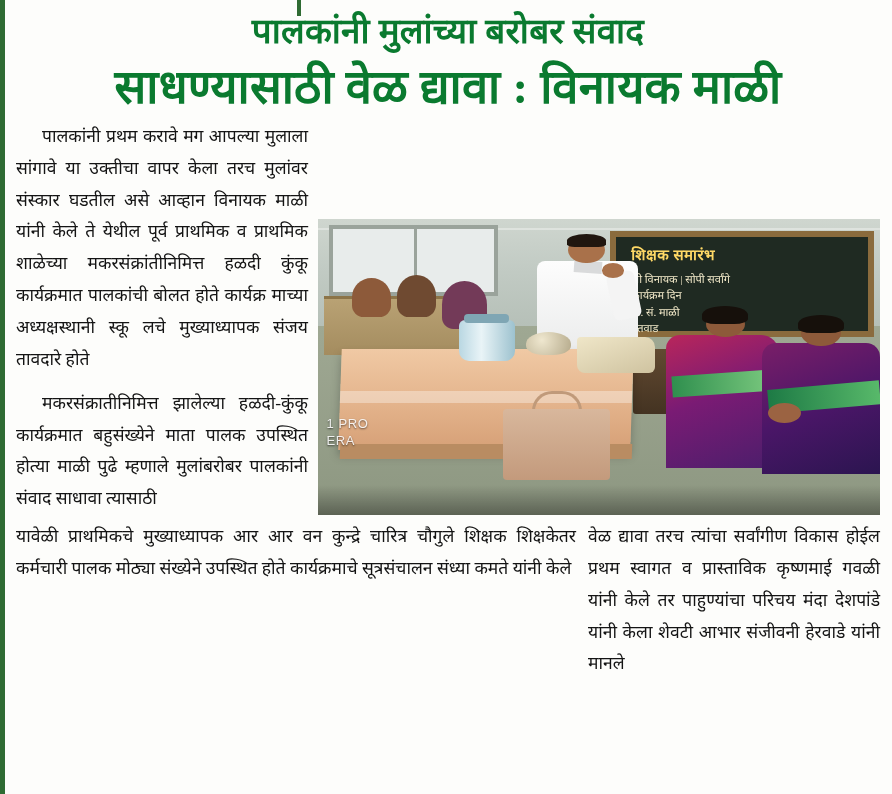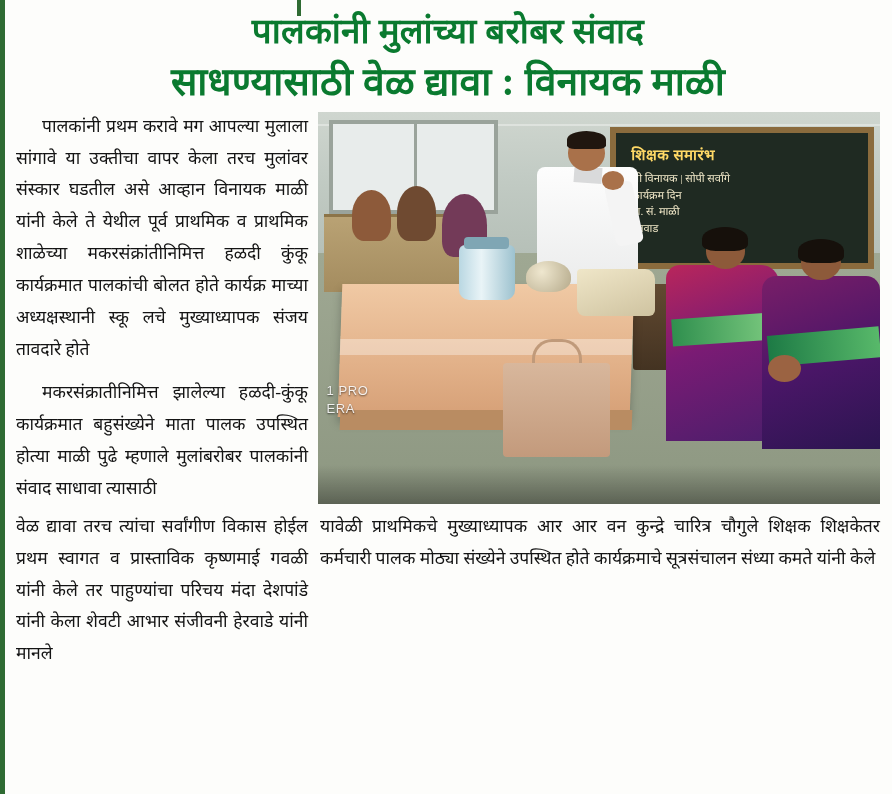--- a/index.html
+++ b/index.html
@@ -47,58 +47,58 @@
   .headline {
     color: #0a7a2f;
     font-family: "Liberation Serif", serif;
     font-weight: bold;
     text-align: center;
     line-height: 1.28;
     letter-spacing: 0.2px;
     padding: 0 6px;
   }
   .headline .l1 { display: block; font-size: 35px; }
-  .headline .l2 { display: block; font-size: 39px; margin-top: 2px; text-align: center; }
+  .headline .l2 { display: block; font-size: 47px; margin-top: 2px; text-align: center; }
 
   
   .byline {
     margin-top: 10px;
     margin-left: 50px;
     font-size: 16.5px;
     font-weight: bold;
     color: #111;
     letter-spacing: 0.3px;
   }
 
   
   .top-region {
     margin-top: 4px;
     display: flex;
     gap: 10px;
-    align-items: center;
+    align-items: flex-end;
   }
   .col-left {
     width: 292px;
     flex: 0 0 292px;
   }
   .col-left p {
     margin: 0;
     font-size: 17.5px;
     line-height: 1.82;
     color: #141414;
     text-align: justify;
     text-justify: inter-word;
   }
   .col-left p.indent { text-indent: 26px; }
   .col-left p + p { margin-top: 12px; }
 
   .photo-wrap {
     flex: 1 1 auto;
     position: relative;
-    height: 392px;
+    height: 296px;
     overflow: hidden;
     background: #4d7c0f;
   }
 
   
   .ph { position: absolute; }
 
   .wall-top {
     left: 0; right: 0; top: 0; height: 36%;
     background: linear-gradient(180deg, #cfd6cf 0%, #c2cbc4 45%, #b6c0b8 100%);
@@ -417,22 +417,22 @@
         <div class="ph bag"></div>
 
         <div class="ph floor-shadow"></div>
 
         <div class="ph cam-watermark" style="white-space: pre-line;">1 PRO
 ERA</div>
       </div>
     </div>
 
     <div class="bottom-region">
+      <div class="bcol">
+        <p>यावेळी प्राथमिकचे मुख्याध्यापक आर आर वन कुन्द्रे चारित्र चौगुले शिक्षक शिक्षकेतर कर्मचारी पालक मोठ्या संख्येने उपस्थित होते कार्यक्रमाचे सूत्रसंचालन संध्या कमते यांनी केले</p>
+      </div>
       <div class="bcol first">
         <p>वेळ द्यावा तरच त्यांचा सर्वांगीण विकास होईल प्रथम स्वागत व प्रास्ताविक कृष्णमाई गवळी यांनी केले तर पाहुण्यांचा परिचय मंदा देशपांडे यांनी केला शेवटी आभार संजीवनी हेरवाडे यांनी मानले</p>
       </div>
-      <div class="bcol">
-        <p>यावेळी प्राथमिकचे मुख्याध्यापक आर आर वन कुन्द्रे चारित्र चौगुले शिक्षक शिक्षकेतर कर्मचारी पालक मोठ्या संख्येने उपस्थित होते कार्यक्रमाचे सूत्रसंचालन संध्या कमते यांनी केले</p>
-      </div>
     </div>
 
   </div>
 </div>
 
 </body></html>

